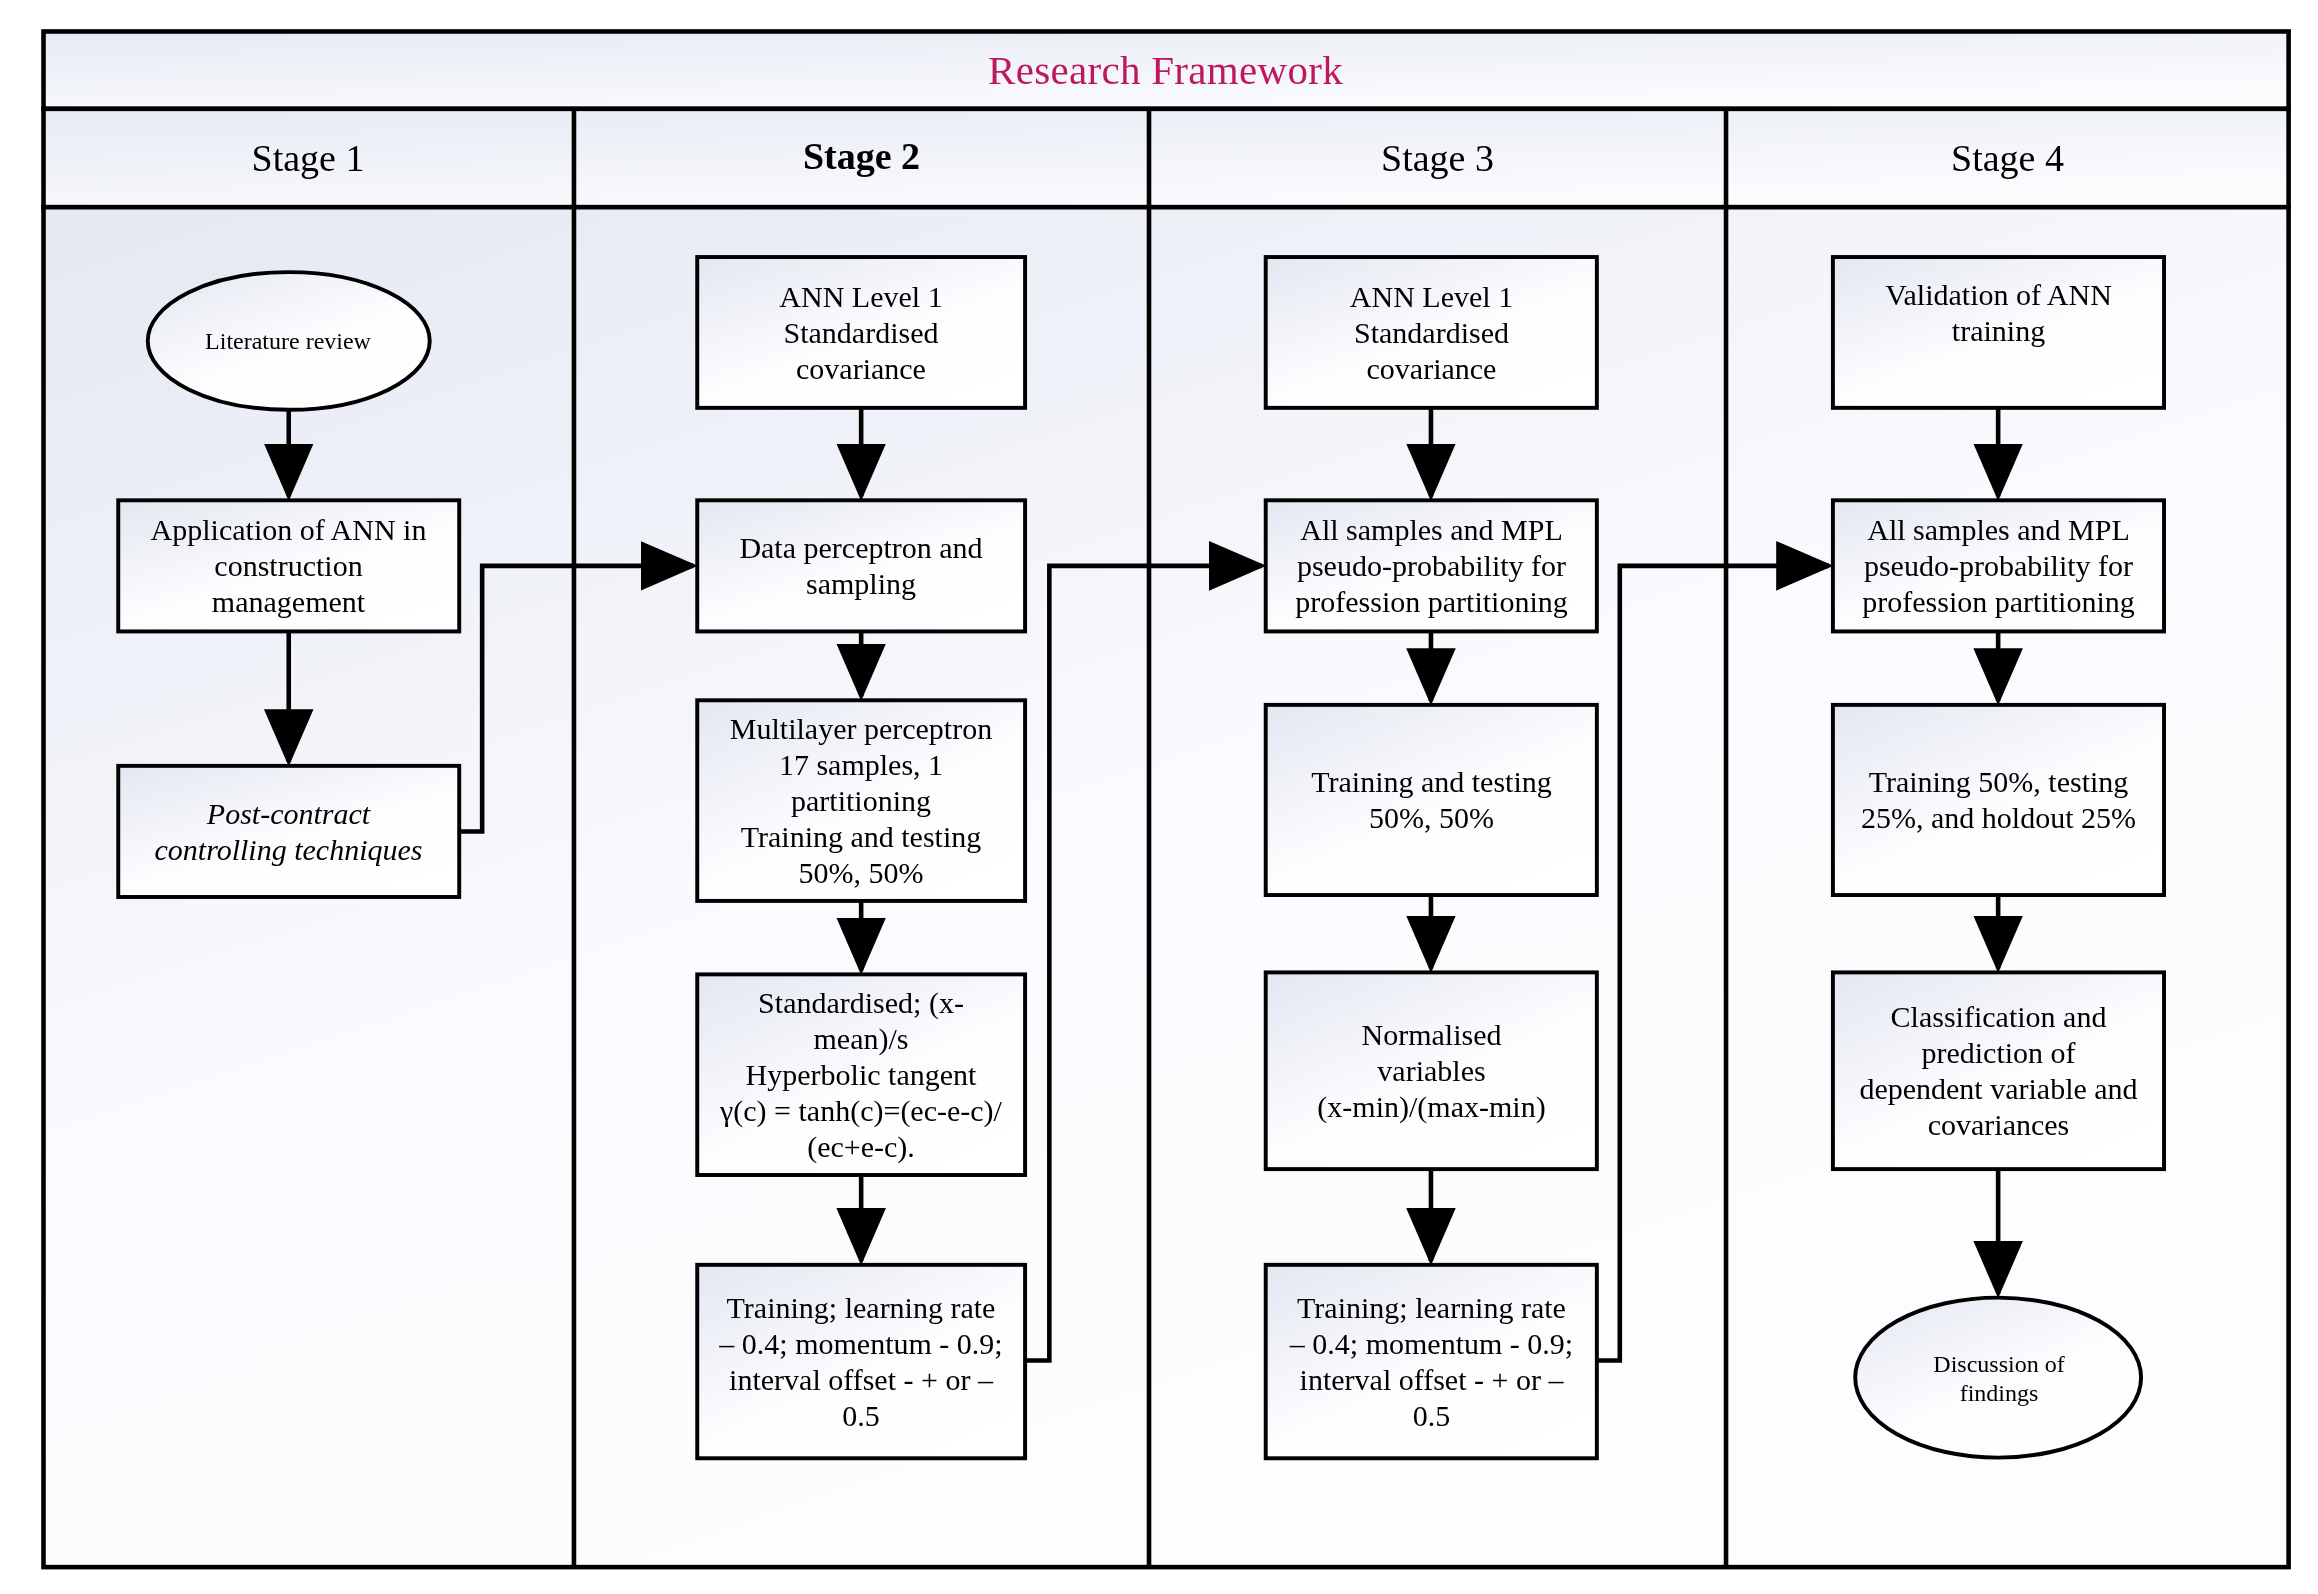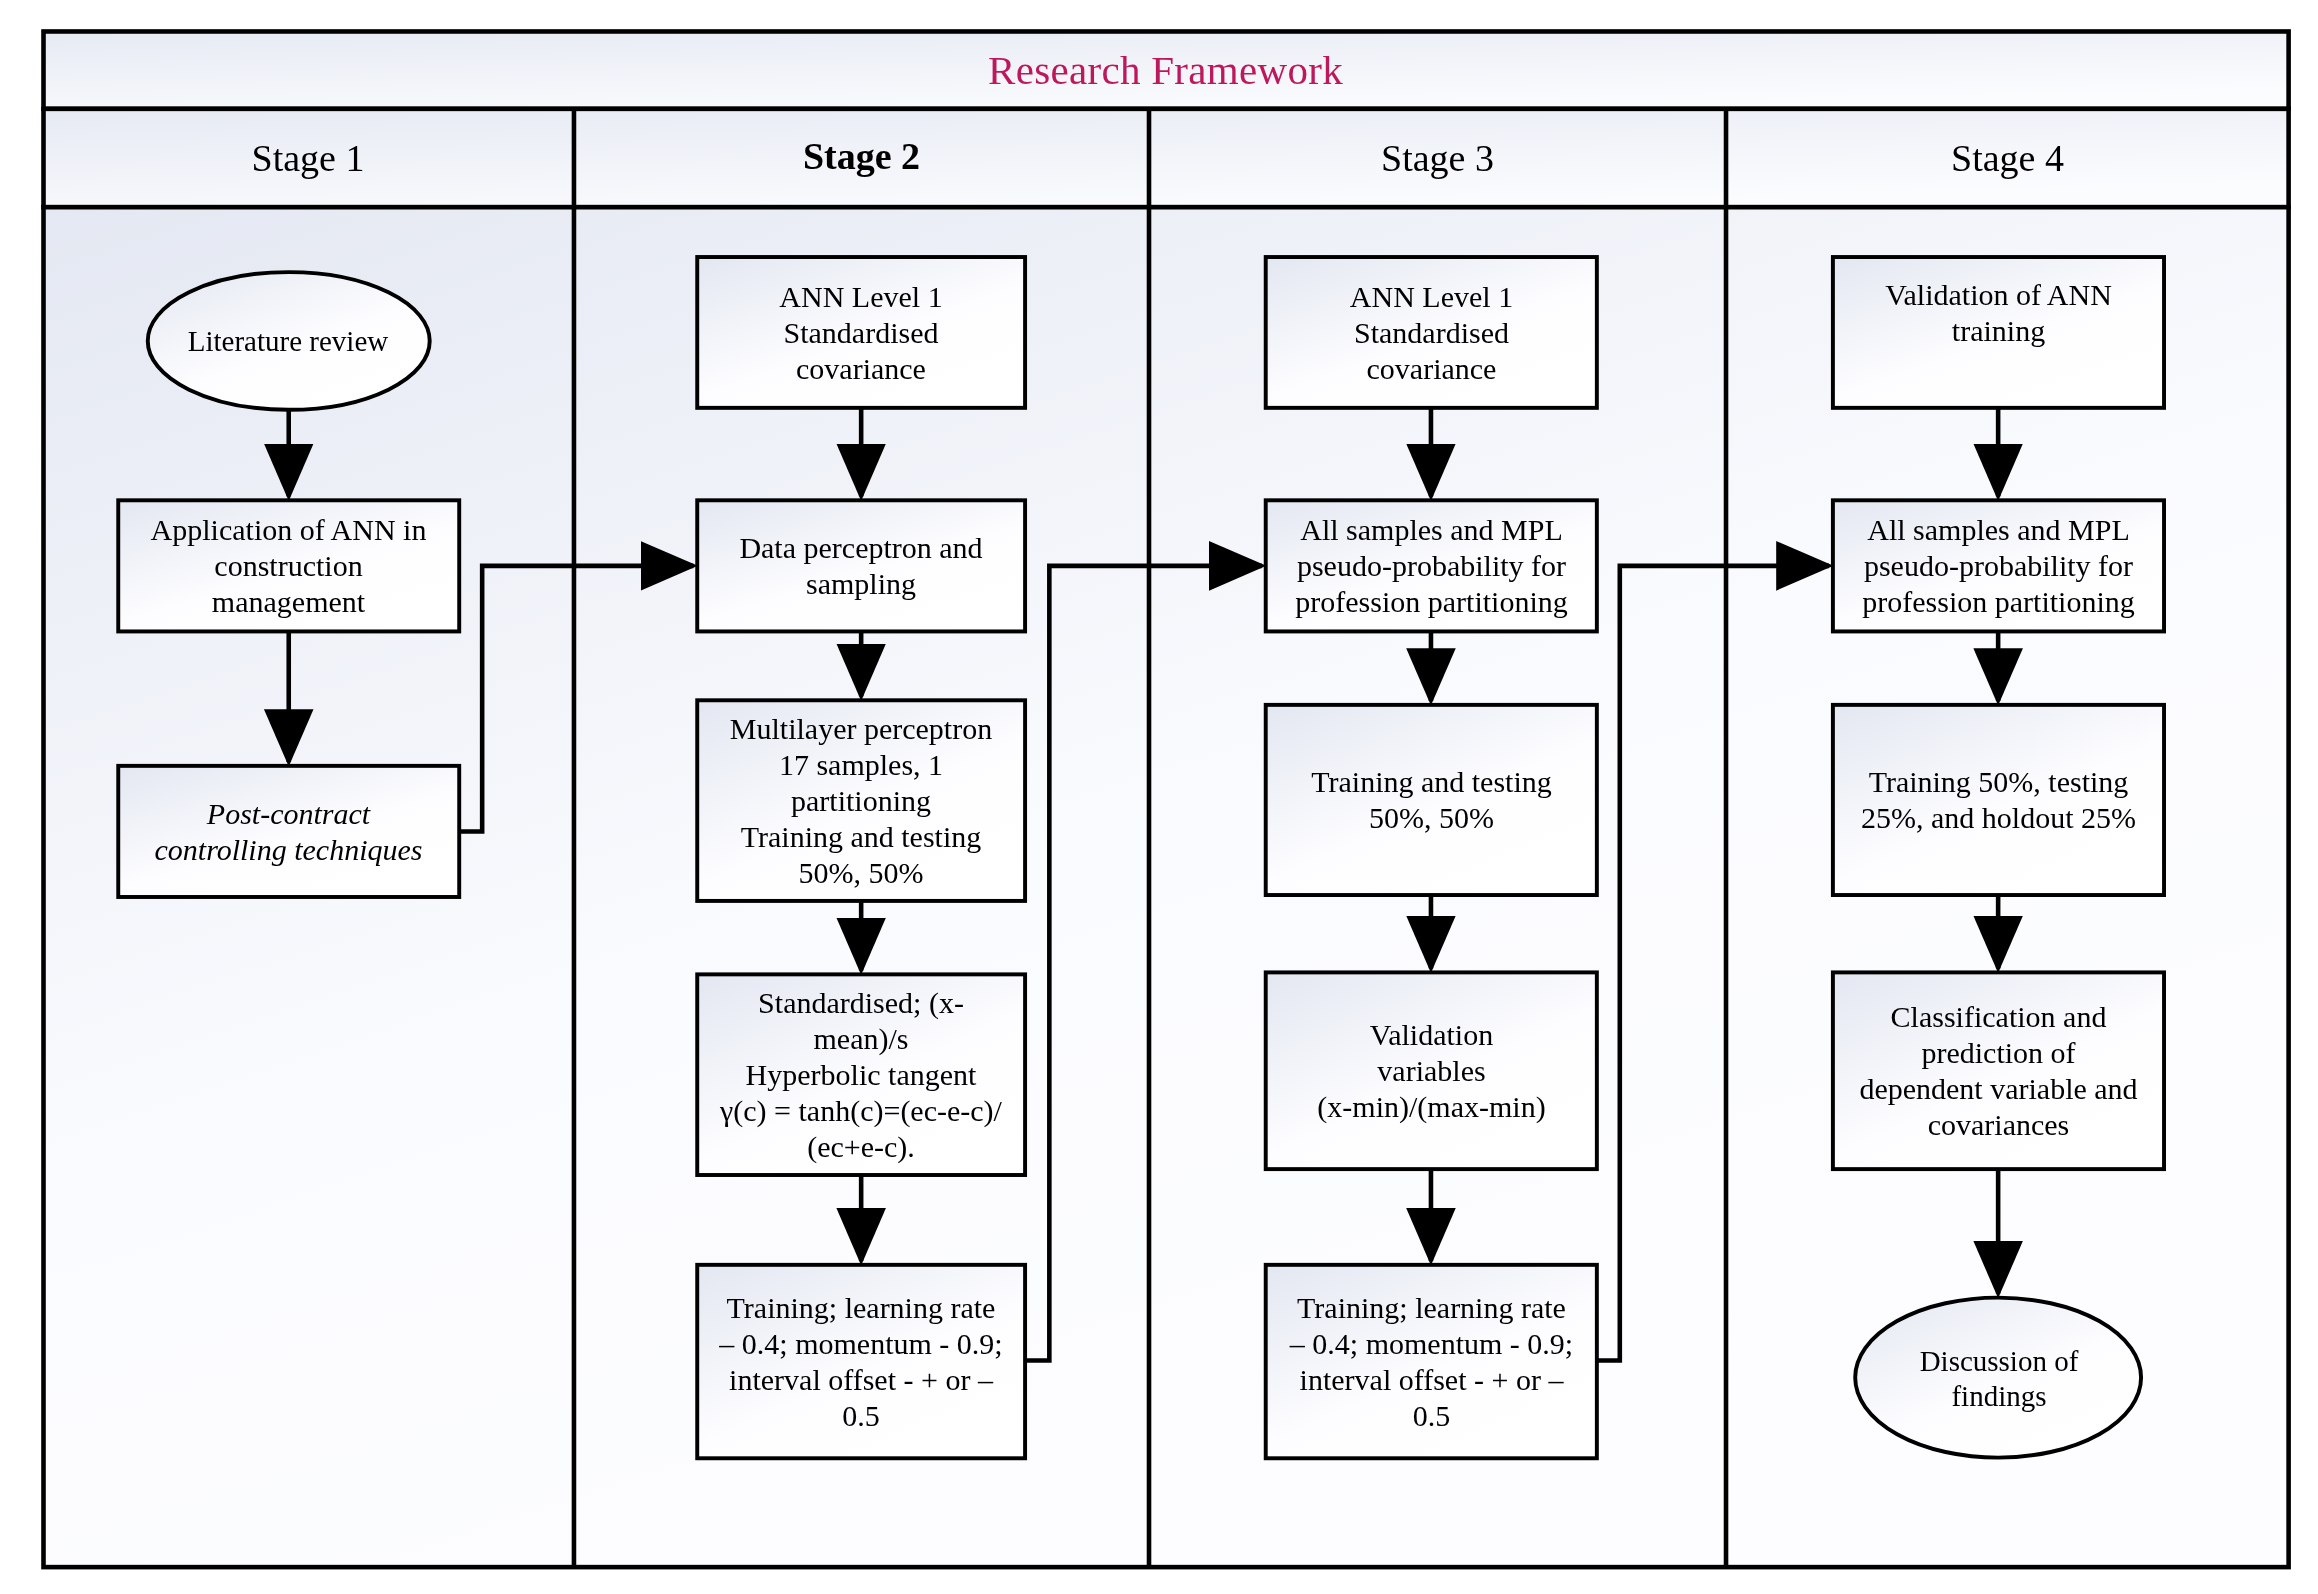--- a/index.html
+++ b/index.html
@@ -49,21 +49,21 @@
   .stage-text {
     position: absolute;
     display: flex;
     align-items: center;
     justify-content: center;
     text-align: center;
     color: #000000;
     font-size: 38px;
   }
   .box-text { font-size: 30px; }
-  .ellipse-text { font-size: 29px; }
+  .ellipse-text { font-size: 24px; }
 </style>
 </head>
 <body>
 
 <div id="canvas">
 
   <svg class="layer" viewBox="0 0 3536 2431">
     <defs>
       <linearGradient id="panelGrad" x1="0" y1="0" x2="0.55" y2="1">
         <stop offset="0%" stop-color="#e4e8f2"></stop>
@@ -192,21 +192,21 @@
 0.5</div>
 
   <div class="node-text box-text" style="left:1266px; top:257px; width:331px; height:151px;">ANN Level 1
 Standardised
 covariance</div>
   <div class="node-text box-text" style="left:1266px; top:500px; width:331px; height:131px;">All samples and MPL
 pseudo-probability for
 profession partitioning</div>
   <div class="node-text box-text" style="left:1266px; top:705px; width:331px; height:190px;">Training and testing
 50%,   50%</div>
-  <div class="node-text box-text" style="left:1266px; top:972px; width:331px; height:197px;">Validation
+  <div class="node-text box-text" style="left:1266px; top:972px; width:331px; height:197px;">Normalised
 variables
 (x-min)/(max-min)</div>
   <div class="node-text box-text" style="left:1266px; top:1265px; width:331px; height:193px;">Training; learning rate
 – 0.4; momentum - 0.9;
 interval offset - + or –
 0.5</div>
 
   <div class="node-text box-text" style="left:1833px; top:257px; width:331px; height:112px;">Validation of ANN
 training</div>
   <div class="node-text box-text" style="left:1833px; top:500px; width:331px; height:131px;">All samples and MPL

